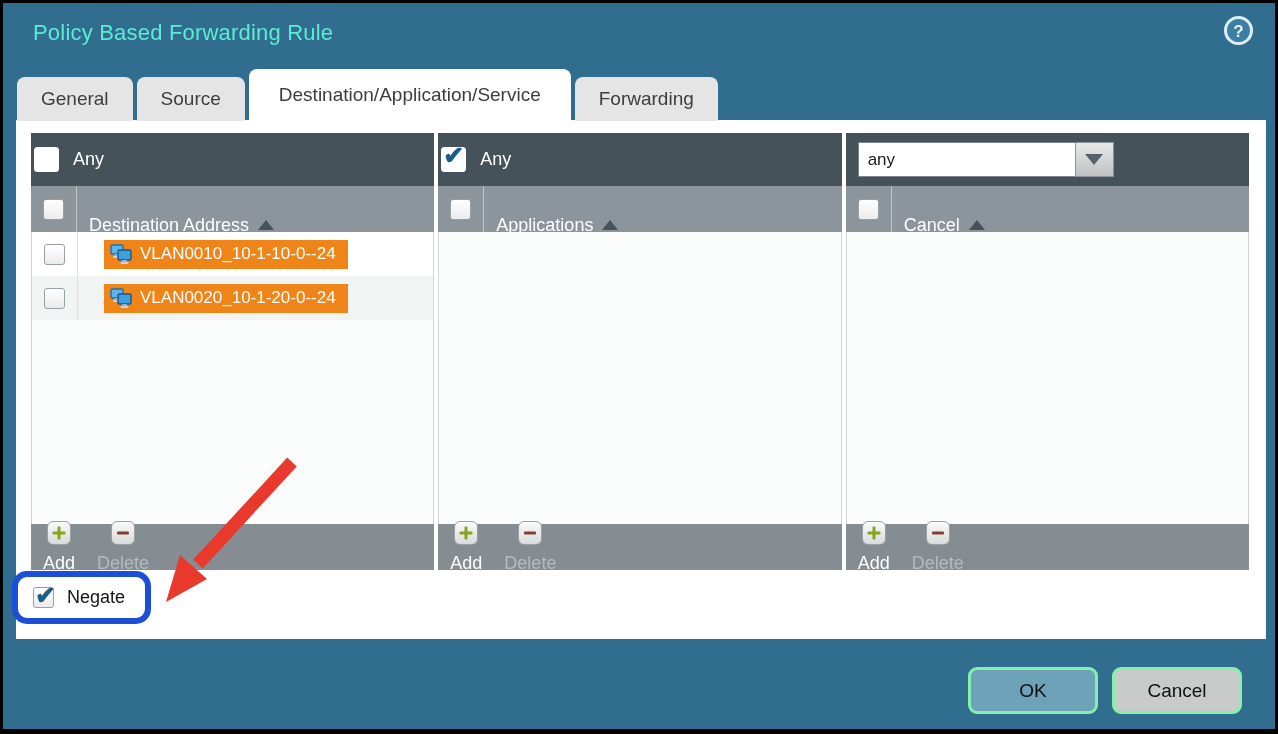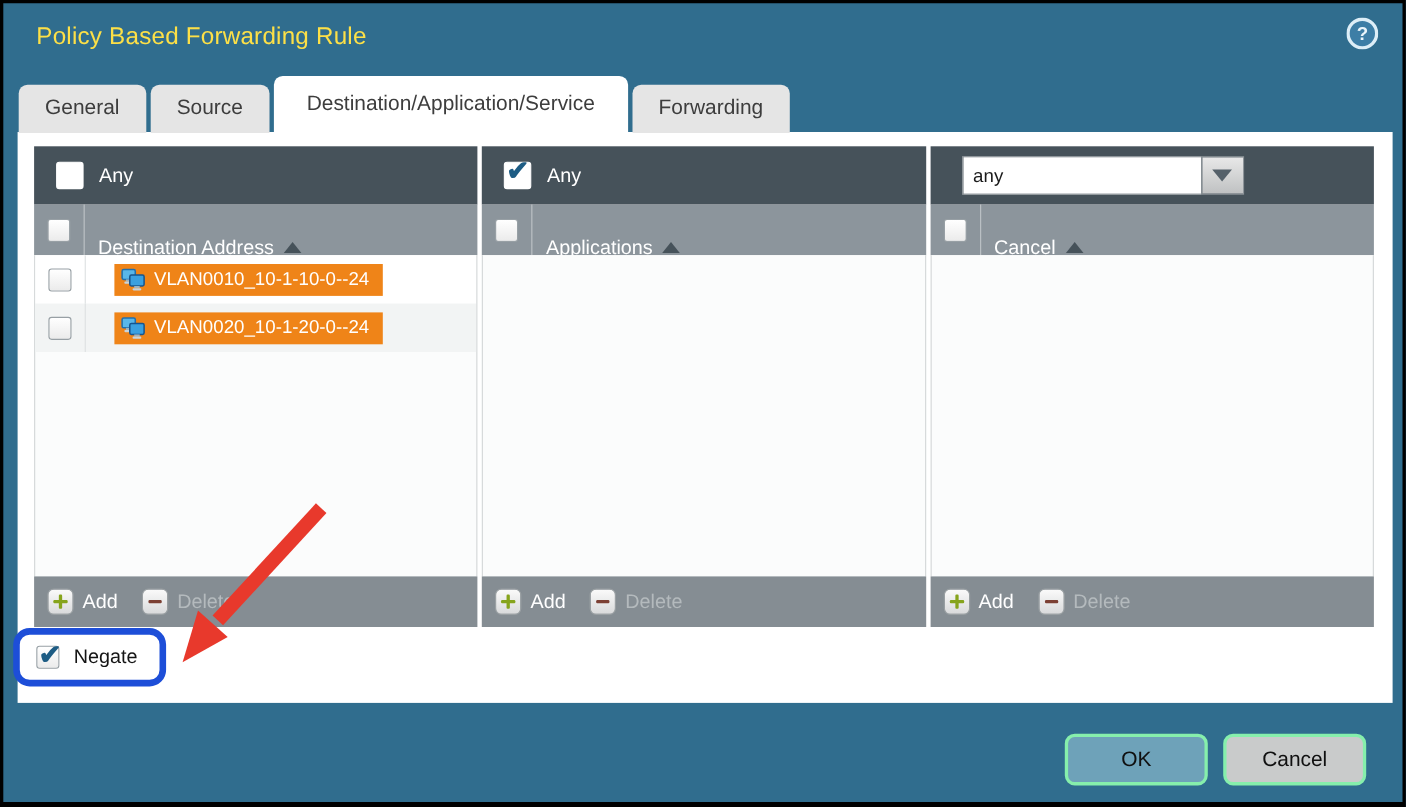--- a/index.html
+++ b/index.html
@@ -2,44 +2,44 @@
 <html><head>
 <meta charset="utf-8">
 <style>
   * { margin:0; padding:0; box-sizing:border-box; }
   html,body { width:1278px; height:734px; background:#000; font-family:"Liberation Sans", sans-serif; }
   .dialog { position:absolute; left:0; top:0; width:1278px; height:734px;
             background:#306d8e; border:3px solid #000; border-bottom:5px solid #000; overflow:hidden; }
 
   
   .titlebar { position:absolute; left:0; top:0; right:0; height:66px; }
-  .title { position:absolute; left:30px; top:17px; font-size:22px; color:#fde047; letter-spacing:.2px; }
+  .title { position:absolute; left:30px; top:17px; font-size:22px; color:#5eead4; letter-spacing:.2px; }
   .help { position:absolute; right:22px; top:13px; width:29px; height:29px; cursor:pointer; }
 
   
   .tabs { position:absolute; left:14px; top:66px; height:52px; display:flex; gap:4px; align-items:flex-end; z-index:3; }
   .tab { height:44px; background:#e5e5e5; border-radius:8px 8px 0 0; display:flex; align-items:center;
          padding:0 24px; font-size:19px; color:#3d3d3d; cursor:pointer; white-space:nowrap; }
   .tab.active { background:#ffffff; height:52px; padding:0 30px; }
 
   
   .content { position:absolute; left:13px; top:117px; width:1250px; height:519px; background:#ffffff; z-index:2; }
   .panels { position:absolute; left:15px; top:13px; width:1218px; height:437px; display:flex; gap:4px; }
   .panel { flex:1 1 0; display:flex; flex-direction:column; min-width:0; }
-  .any-bar { height:53px; background:#46525a; display:flex; align-items:center; padding-left:20px; gap:14px; flex:0 0 auto;text-align:center; }
+  .any-bar { height:53px; background:#46525a; display:flex; align-items:center; padding-left:3px; gap:14px; flex:0 0 auto;text-align:center; }
   .any-label { color:#fff; font-size:18px; }
   .col-header { height:46px; background:#8c959c; display:flex; align-items:center; flex:0 0 auto; }
   .cb-cell { width:46px; display:flex; justify-content:center; align-items:center; align-self:stretch;
              border-right:1px solid rgba(255,255,255,.45); flex:0 0 auto; }
   .col-title { color:#fff; font-size:18px; margin-left:12px; display:flex; align-items:center; gap:9px;margin-top:32px; }
   .sort-asc { width:0; height:0; border-left:8px solid transparent; border-right:8px solid transparent;
               border-bottom:10px solid #46525a; display:inline-block; }
   .list { flex:1 1 auto; background:#fbfcfc; border-left:1px solid #d3d6d7; border-right:1px solid #d3d6d7; overflow:hidden; }
   .p-footer { height:46px; background:#858d93; display:flex; align-items:center; padding-left:12px; gap:22px; flex:0 0 auto; }
-  .footer-btn { display:flex; align-items:center; gap:8px; cursor:pointer; }
+  .footer-btn { display:flex; align-items:center; gap:8px; cursor:pointer;flex-direction:column; }
   .footer-btn .lbl { font-size:18px; color:#ffffff; }
   .footer-btn.disabled .lbl { color:#b4babd; cursor:default; }
   .icon-sq { width:24px; height:24px; border-radius:6px; border:1px solid #9aa0a3;
              background:linear-gradient(#fafafa,#d9dadb); display:flex; align-items:center; justify-content:center; }
 
   
   .cb { width:21px; height:21px; background:linear-gradient(#ffffff,#ebebeb); border:1px solid #98a0a5;
         border-radius:3px; position:relative; flex:0 0 auto; cursor:pointer; }
   .cb.lg { width:25px; height:25px; border:1px solid #ffffff; background:#ffffff; }
   .cb.checked::after { content:"\2714"; position:absolute; left:1px; top:-7px; font-size:25px;

